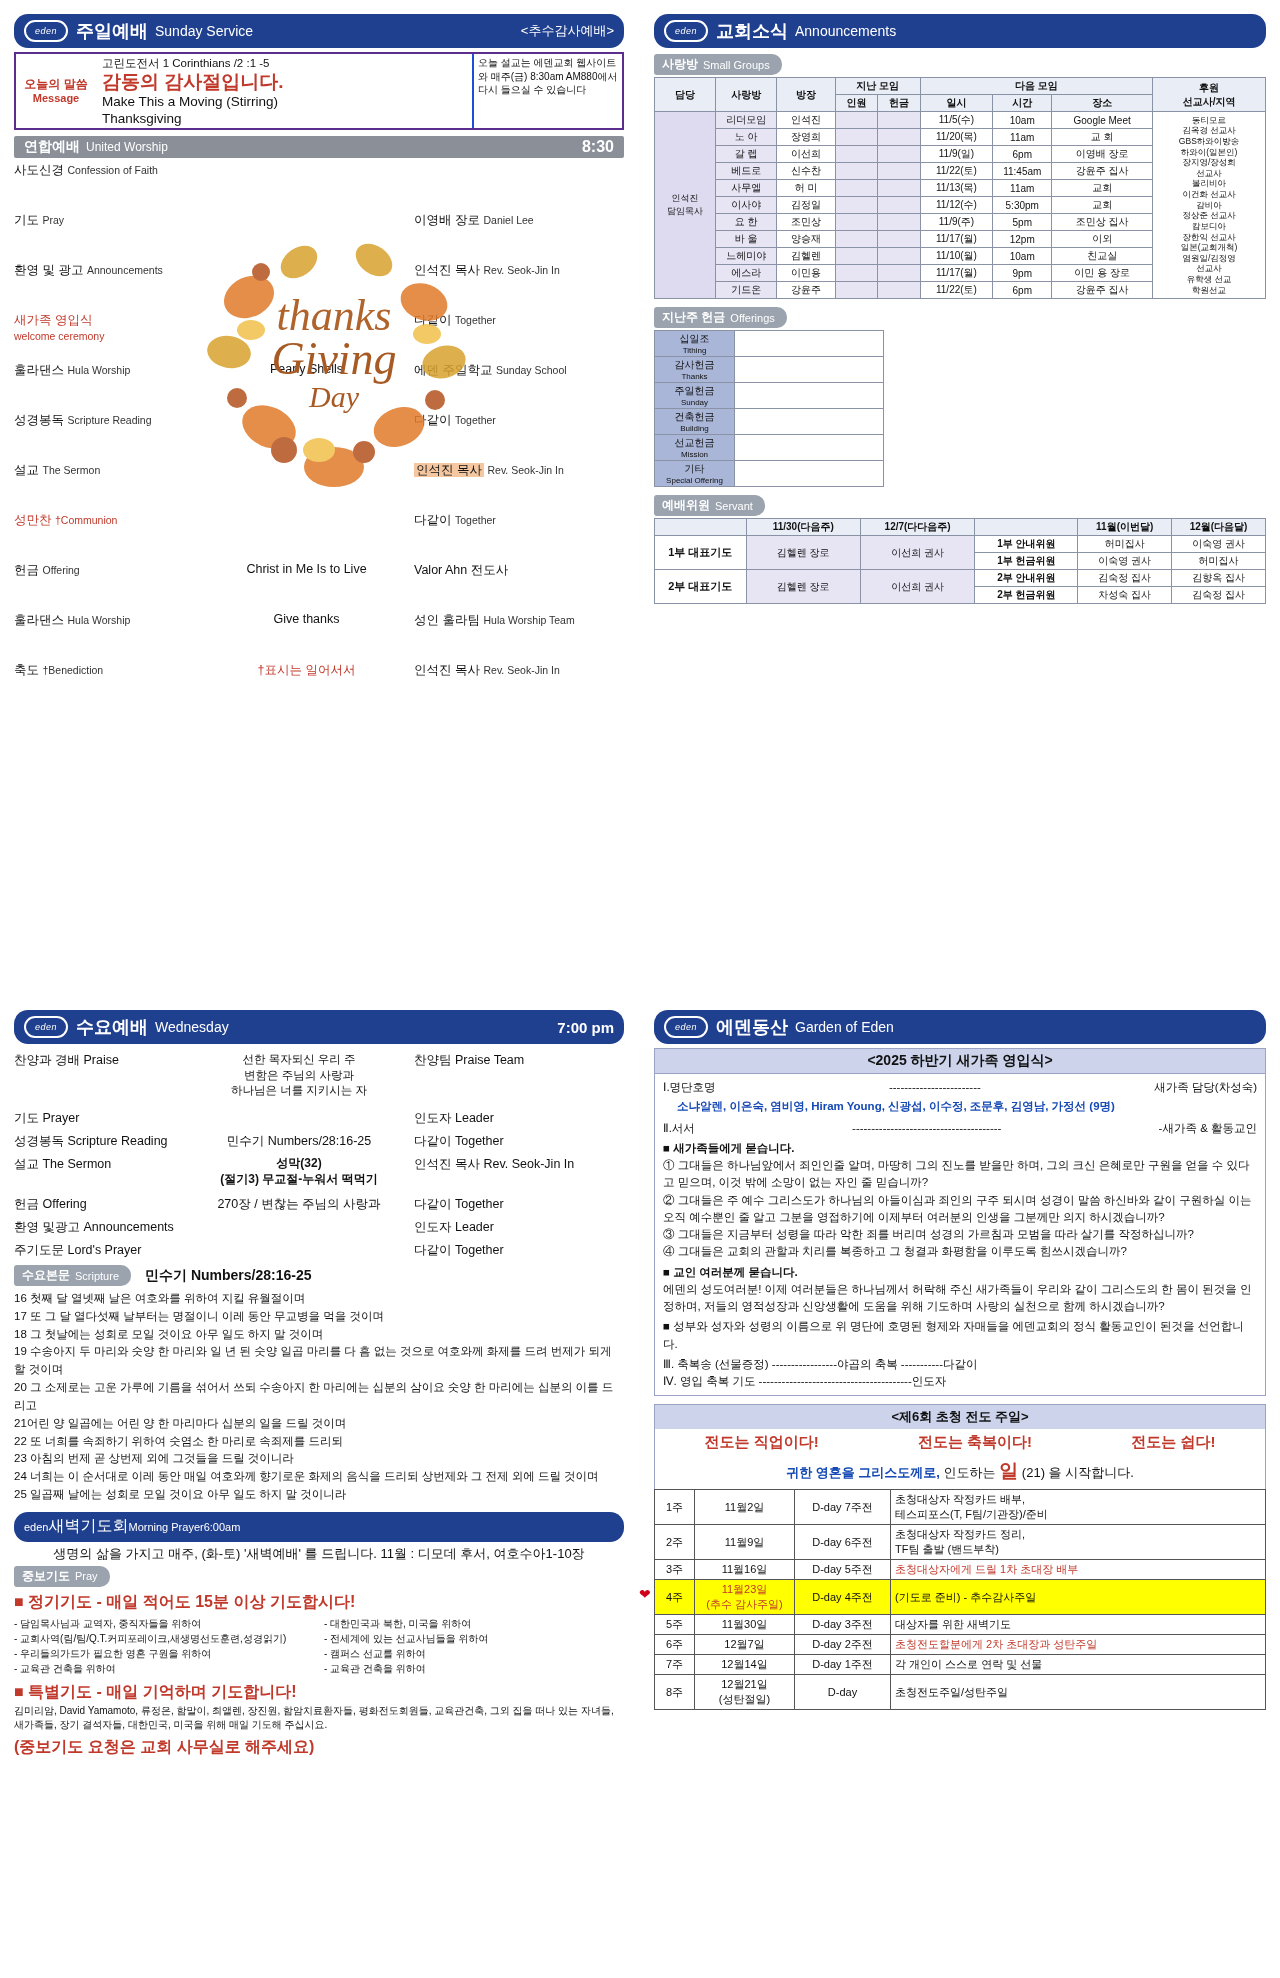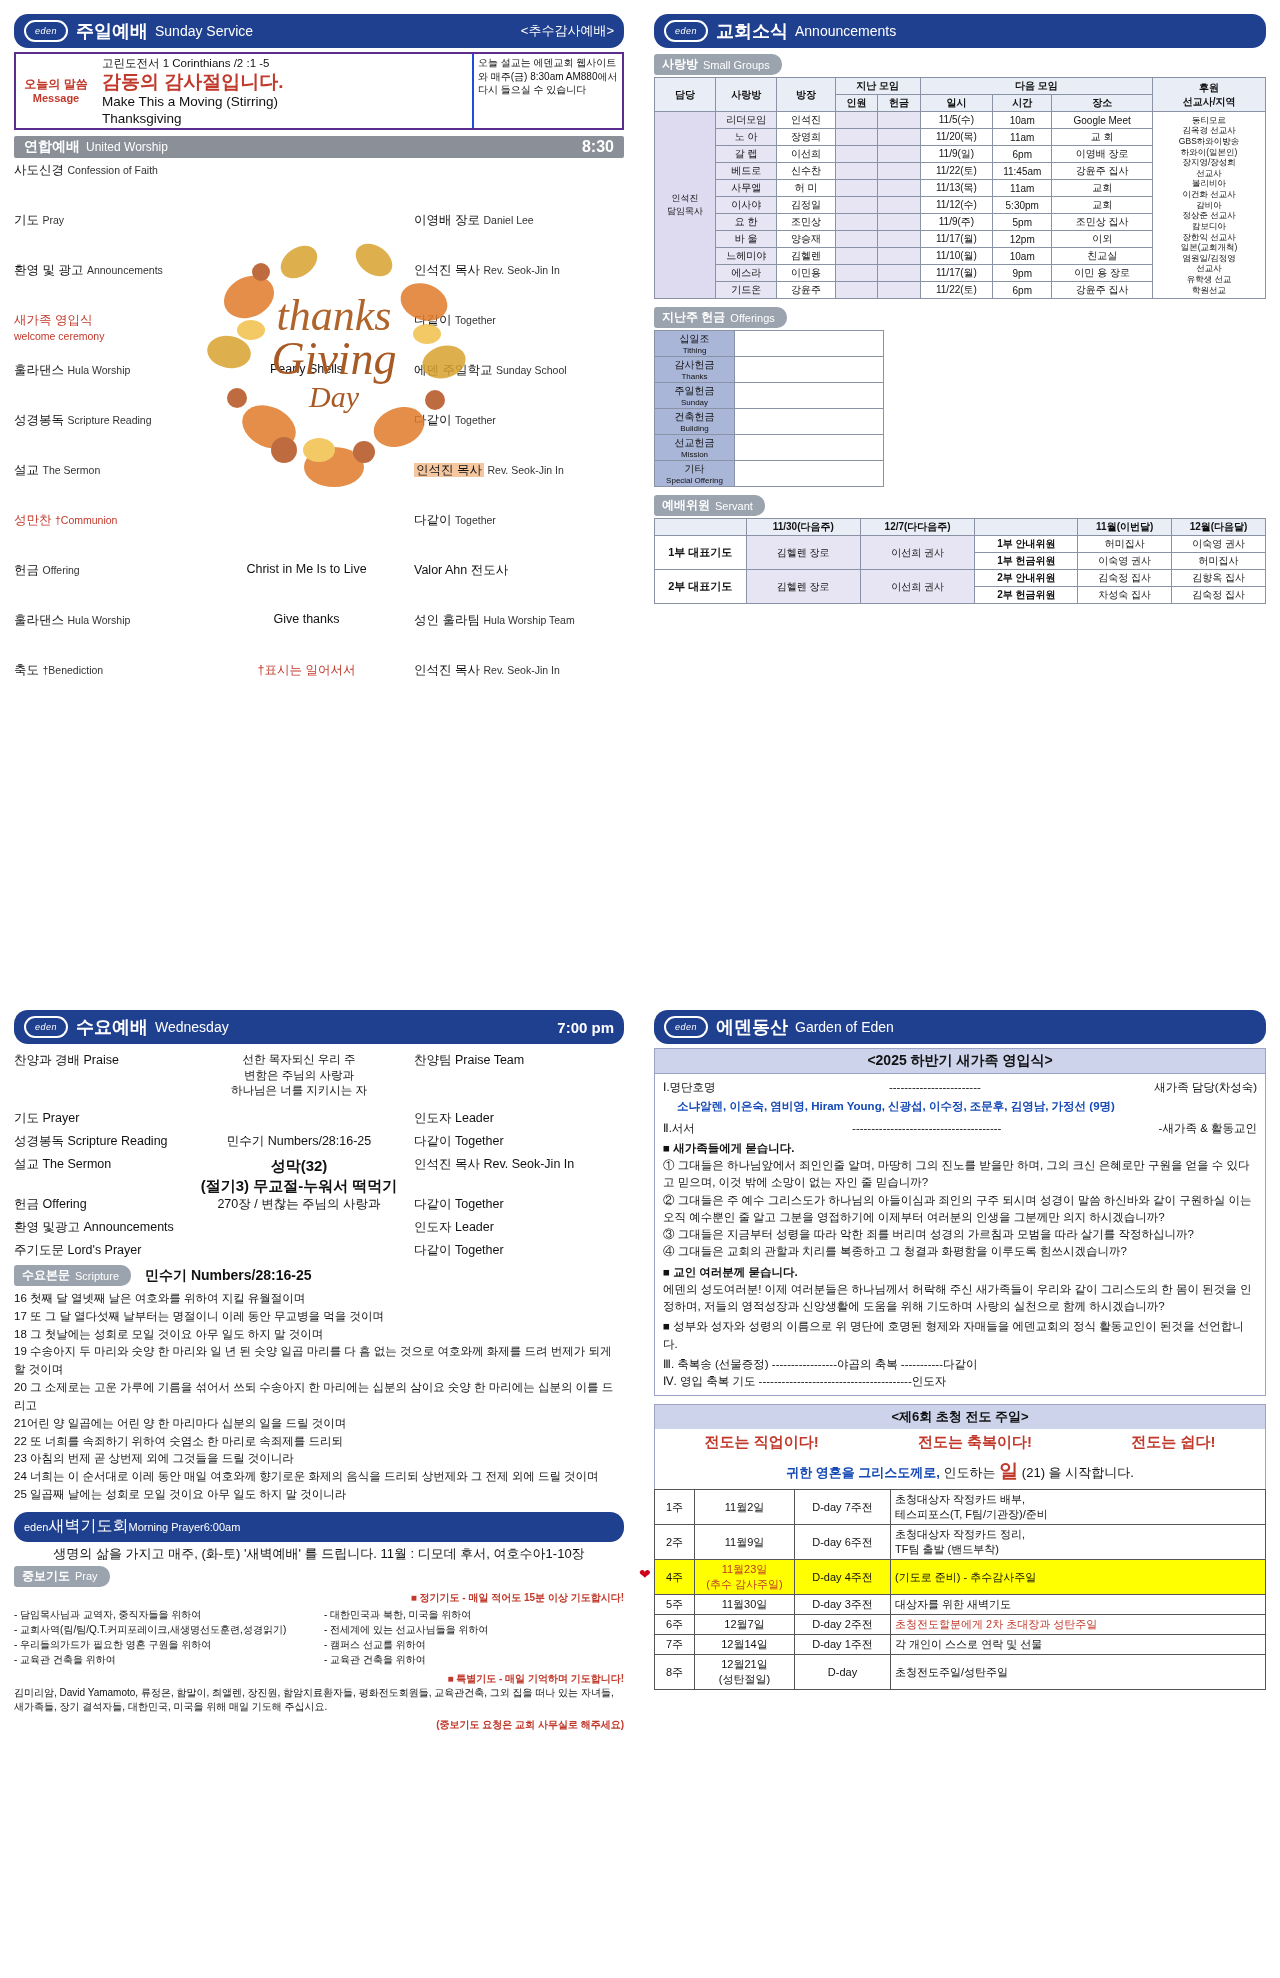--- a/index.html
+++ b/index.html
@@ -120,21 +120,21 @@
   .worder .c2 { width:230px; text-align:center; }
   .worder .c3 { width:200px; }
   .scripture { font-size:11.5px; line-height:1.55; margin-top:4px; }
   .mp-bar {
     background:#1f3f8f; color:#fff; border-radius:14px;
     display:flex; align-items:center; height:30px; padding:0 10px;
     margin-top:8px;
   }
   .prayer-note { font-size:13px; text-align:center; margin:3px 0; }
   .pray-list { font-size:10px; line-height:1.5; }
-  .pray-list .hd { color:#c0392b; font-weight:bold; font-size:10px;text-align:right; }
+  .pray-list .hd { color:#c0392b; font-weight:bold; font-size:16px; }
   .twocol { display:flex; gap:10px; }
   .twocol > div { flex:1; }
 
   
   #q4 { left:654px; top:1010px; width:612px; }
   .eden-box { border:1px solid #9aa3c4; margin-top:4px; }
   .eden-title {
     background:#ccd3ea; text-align:center; font-weight:bold;
     font-size:14px; padding:3px; border-bottom:1px solid #9aa3c4;
   }
@@ -648,21 +648,21 @@
         <div class="c3">
           <span>다같이</span>
           <span class="en">Together</span>
         </div>
       </div>
       <div class="row" style="height:34px">
         <div class="c1">
           <span>설교</span>
           <span class="en">The Sermon</span>
         </div>
-        <div class="c2" style="white-space:pre-line;line-height:1.3;font-weight:bold;font-size:15px">성막(32)
+        <div class="c2" style="white-space:pre-line;line-height:1.3;font-weight:bold;font-size:12px">성막(32)
 (절기3) 무교절-누워서 떡먹기</div>
         <div class="c3">
           <span>인석진 목사</span>
           <span class="en">Rev. Seok-Jin In</span>
         </div>
       </div>
       <div class="row">
         <div class="c1">
           <span>헌금</span>
           <span class="en">Offering</span>
@@ -813,20 +813,26 @@
           <td style="white-space:pre-line">초청대상자 작정카드 배부,
 테스피포스(T, F팀/기관장)/준비</td>
         </tr>
         <tr>
           <td style="text-align:center">2주</td>
           <td style="text-align:center;white-space:pre-line">11월9일</td>
           <td style="text-align:center">D-day 6주전</td>
           <td style="white-space:pre-line">초청대상자 작정카드 정리,
 TF팀 출발 (밴드부착)</td>
         </tr>
+        <tr>
+          <td style="text-align:center">3주</td>
+          <td style="text-align:center">11월16일</td>
+          <td style="text-align:center">D-day 5주전</td>
+          <td class="redtxt">초청대상자에게 드릴 1차 초대장 배부</td>
+        </tr>
         <tr class="hl">
           <td style="text-align:center;position:relative">
             <span class="heart" style="position:absolute;left:-16px;top:6px">❤</span>
             <span>4주</span>
           </td>
           <td class="redtxt" style="text-align:center;white-space:pre-line">11월23일
 (추수 감사주일)</td>
           <td style="text-align:center">D-day 4주전</td>
           <td>(기도로 준비) - 추수감사주일</td>
         </tr>

